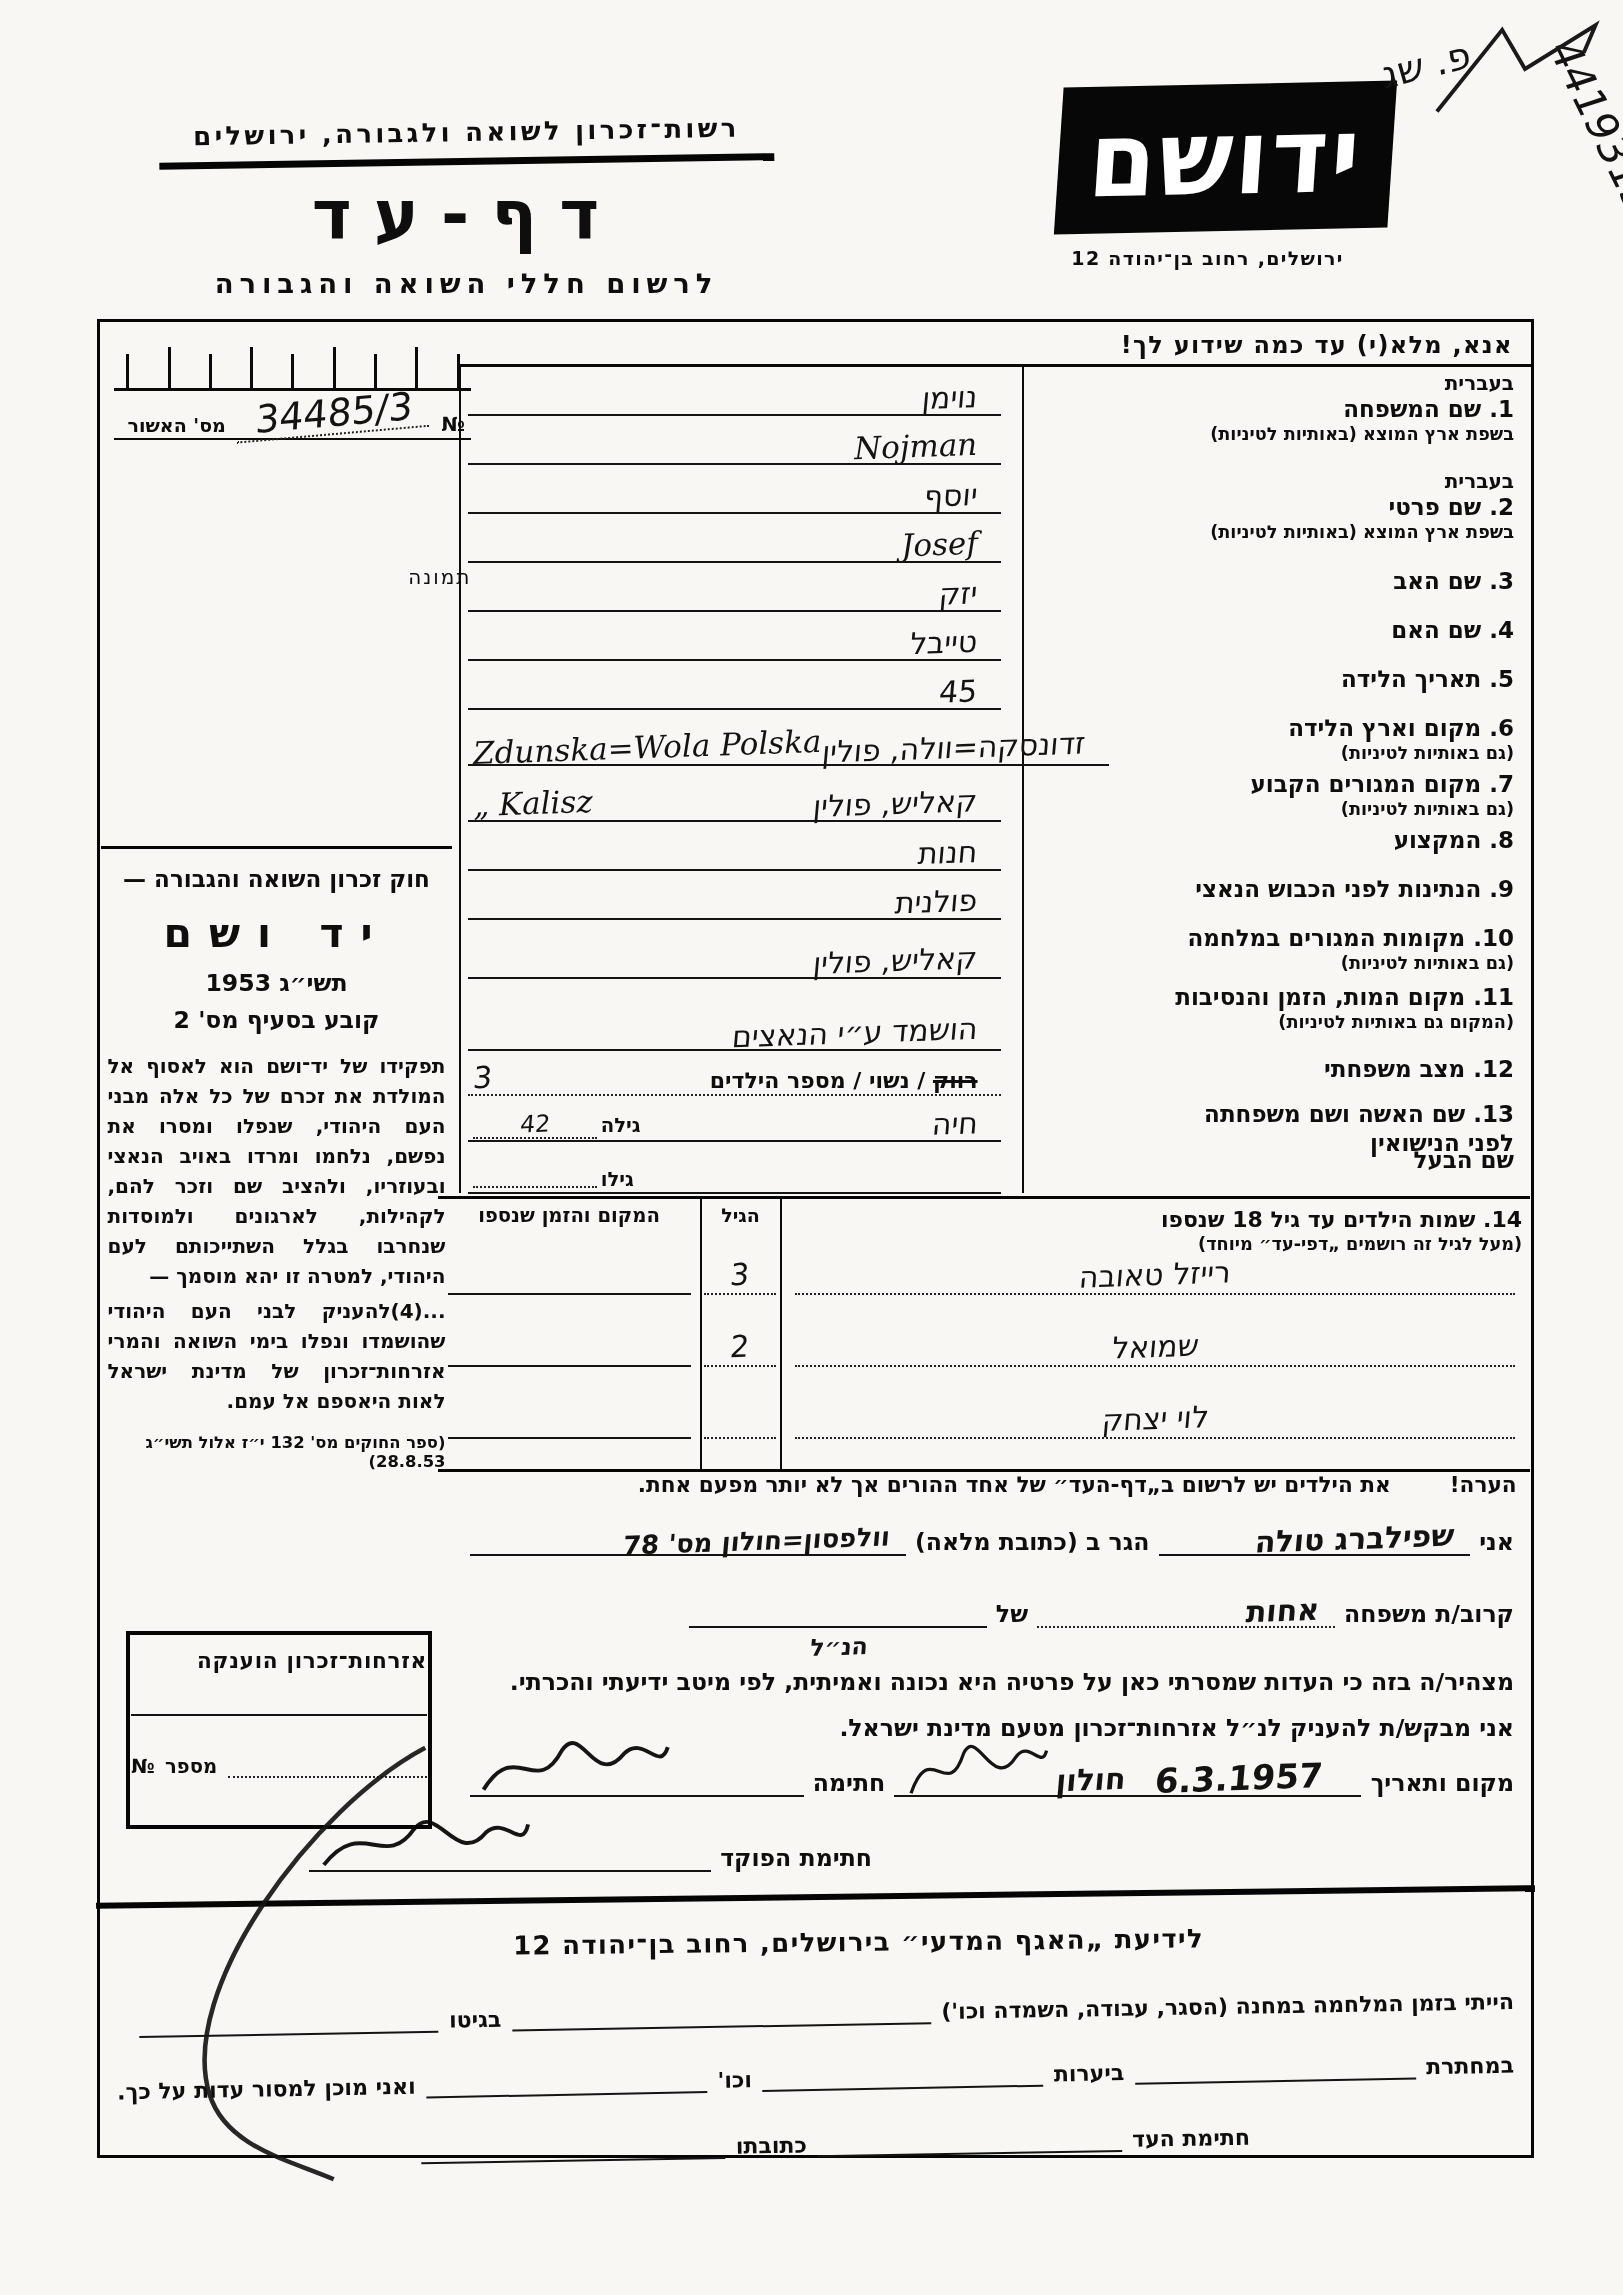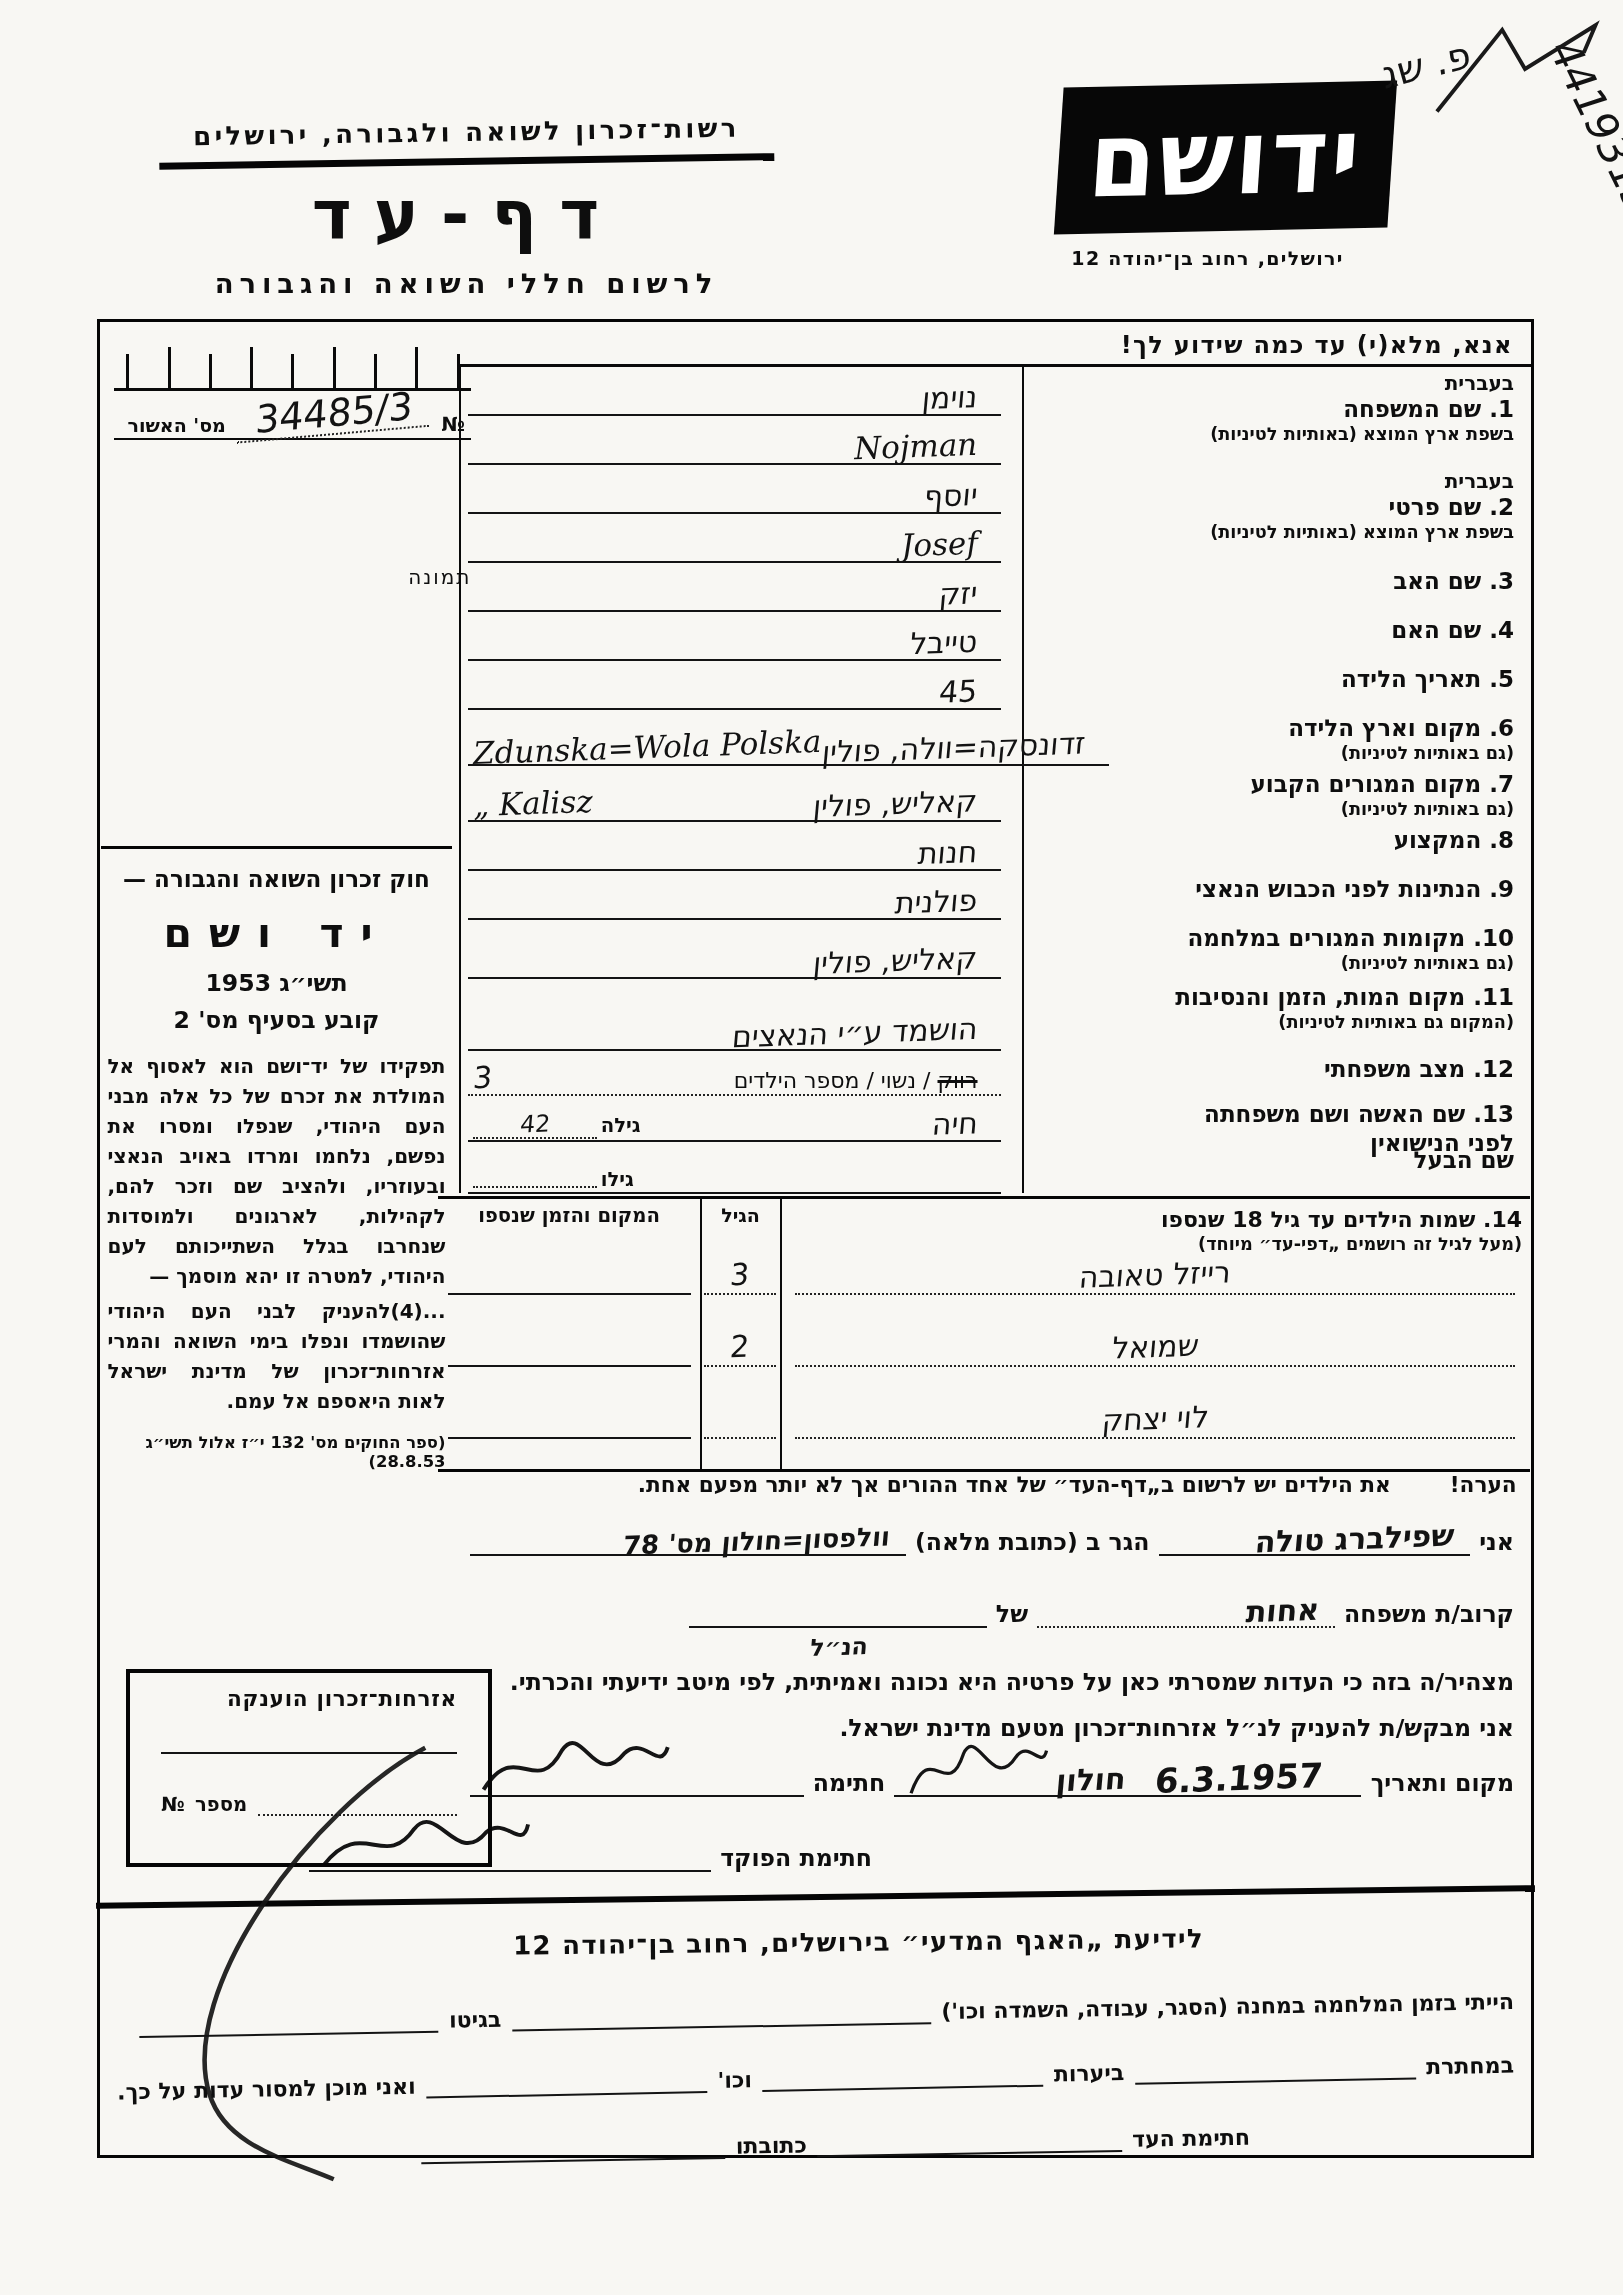--- a/index.html
+++ b/index.html
@@ -58,21 +58,21 @@
   .lc .main{font-size:23px;font-weight:bold;line-height:1.25;}
   .lc .sub{font-size:17.7px;font-weight:bold;line-height:1.2;}
   .ac{flex:1;display:flex;flex-direction:column;justify-content:flex-end;padding-left:9.2px;}
   .slot{position:relative;border-bottom:2.6px solid #141414;flex:1;display:flex;align-items:flex-end;
         justify-content:flex-start;padding:0 23.6px 1.3px 5.2px;}
   .slot.dotline{border-bottom:2.6px dotted #222;}
   .r1{height:98px}.r2{height:98px}.r3{height:49px}.r4{height:49px}.r5{height:49px}
   .r6{height:56px}.r7{height:56px}.r8{height:49px}.r9{height:49px}.r10{height:59px}
   .r11{height:72px}.r12{height:45px}.r13{height:46px}.r14{height:52px}
   .between{display:flex;width:100%;justify-content:space-between;align-items:flex-end;}
-  .opt{font-size:22px;font-weight:normal;}
+  .opt{font-size:22px;font-weight:bold;}
   .strike{text-decoration:line-through;text-decoration-thickness:2.6px;}
   .agelbl{font-size:19.6px;font-weight:bold;}
   .minidot{border-bottom:2.6px dotted #222;min-width:124px;display:inline-flex;justify-content:center;}
   
   .kids{left:338px;top:874px;width:1092px;height:270px;border-top:3.9px solid #050505;border-bottom:3.9px solid #050505;}
   .kv1{left:262px;top:0;height:100%;border-left:2.6px solid #0a0a0a;}
   .kv2{left:342px;top:0;height:100%;border-left:2.6px solid #0a0a0a;}
   .khp{left:0;top:5.2px;width:262px;text-align:center;font-size:19.6px;font-weight:bold;}
   .kha{left:262px;top:5.2px;width:81px;text-align:center;font-size:19px;font-weight:bold;}
   .k14{right:7.9px;top:6.5px;width:419px;text-align:right;}
@@ -94,21 +94,21 @@
   .grow1{flex:1;}.grow2{flex:1.4;}
   .dA{right:17px;top:1203px;left:370px;}
   .dB{right:17px;top:1275px;left:589px;}
   .dB .under{position:absolute;bottom:-34px;right:40%;}
   .dC{right:17px;top:1346px;left:367px;font-size:23.6px;font-weight:bold;}
   .dD{right:17px;top:1392px;left:367px;font-size:23.6px;font-weight:bold;}
   .dE{right:17px;top:1444px;left:370px;}
   .dF{left:209px;top:1519px;width:563px;}
   .sigsvg{position:absolute;bottom:-7.9px;left:6.5px;}
   
-  .gbox{left:26px;top:1347px;width:296px;height:164px;border:4.6px solid #050505;padding:13px 31px;}
+  .gbox{left:26px;top:1309px;width:296px;height:164px;border:4.6px solid #050505;padding:13px 1px;}
   .gbox .t{font-size:21.6px;font-weight:bold;text-align:right;letter-spacing:0.7px;}
   .gbox .bl{border-bottom:2.6px solid #141414;margin-top:41px;}
   .gbox .nrow{display:flex;gap:10.5px;align-items:flex-end;margin-top:38px;font-size:19.6px;font-weight:bold;}
   .gbox .ndot{flex:1;border-bottom:2.6px dotted #222;height:22px;}
   
   .fdiv{left:-3.9px;right:-3.9px;top:1572px;border-top:6.5px solid #050505;transform:rotate(-0.7deg);}
   .fnotice{top:1605px;left:367px;right:281px;text-align:center;font-size:26px;font-weight:bold;letter-spacing:1.3px;transform:rotate(-0.6deg);}
   .fline{display:flex;align-items:flex-end;gap:10.5px;font-size:22px;font-weight:bold;}
   .f1{top:1673px;left:39px;right:17px;transform:rotate(-1deg);}
   .f2{top:1738px;left:17px;right:17px;transform:rotate(-1.1deg);}

